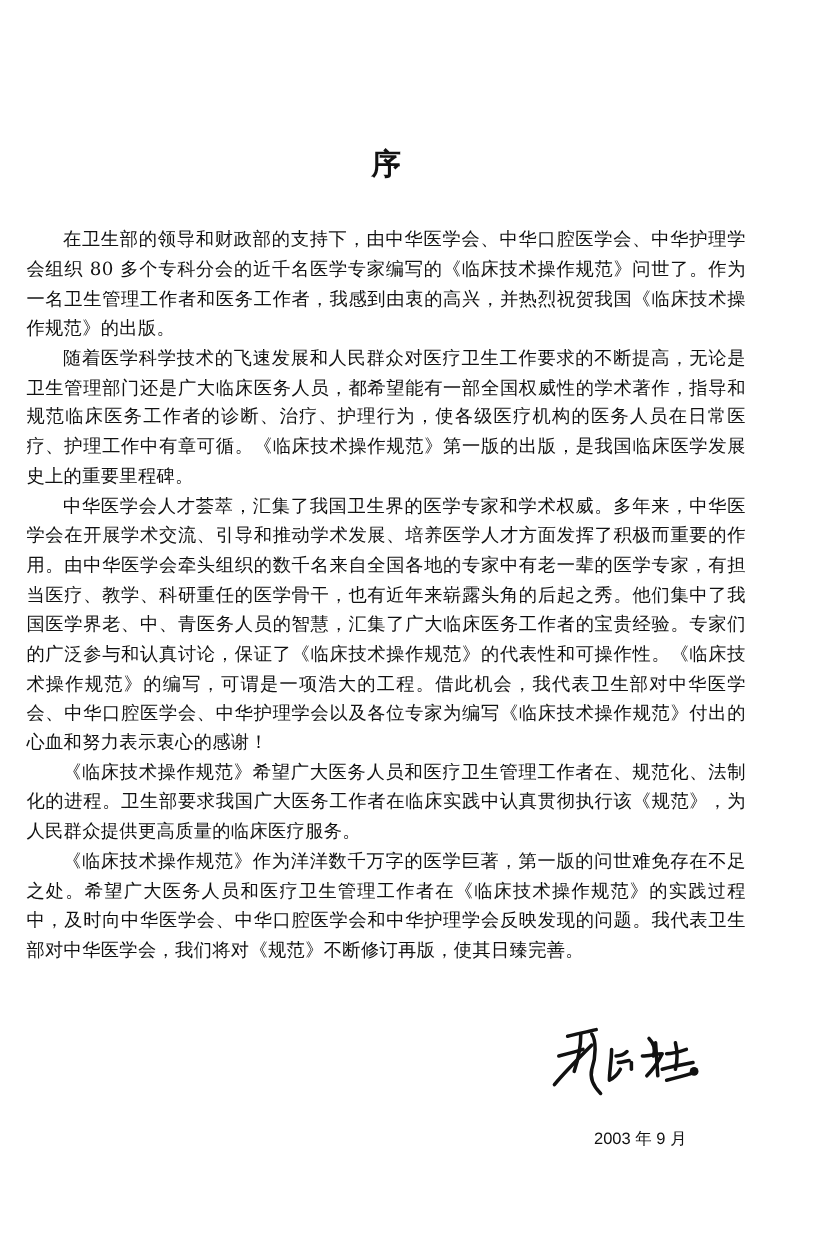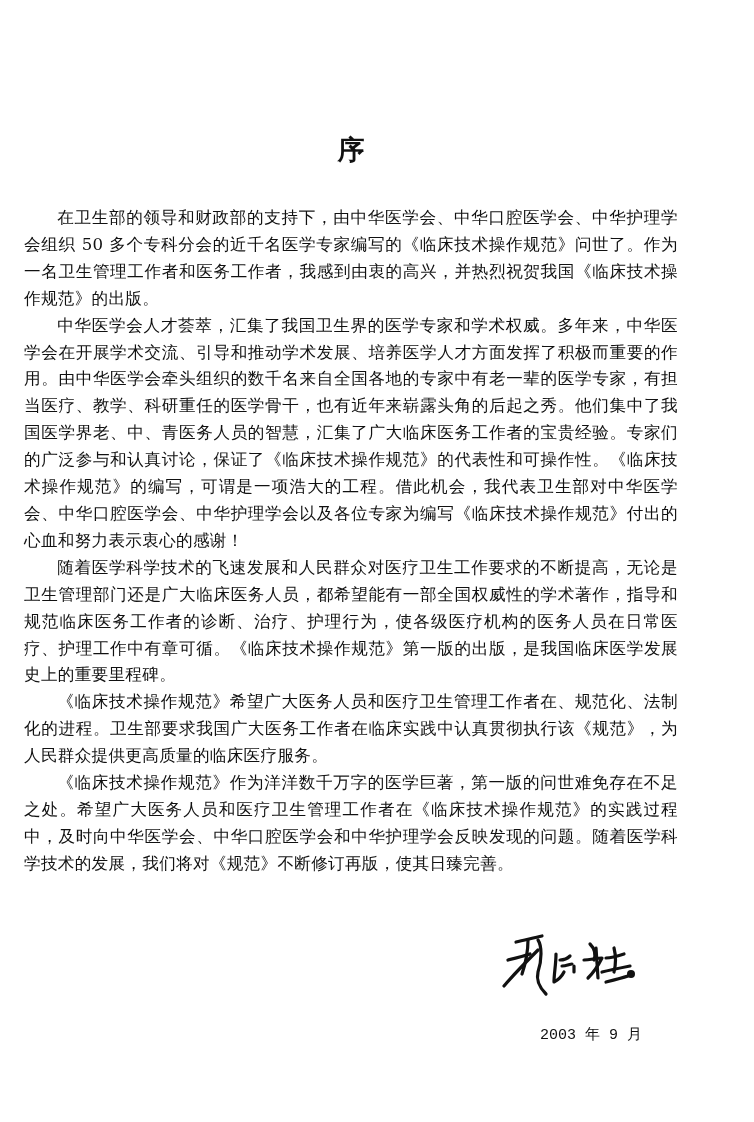--- a/index.html
+++ b/index.html
@@ -63,36 +63,36 @@
       width: 150px;
       height: 70px;
     }
     .date {
       position: absolute;
       left: 60px;
       top: 96px;
       font-size: 15px;
       line-height: 20px;
       white-space: nowrap;
-      font-family: Liberation Mono, monospace;
+      font-family: Liberation Sans, sans-serif;
     }
   </style>
 </head>
 <body>
 
 <div class="page">
 
   <div class="title">序</div>
 
   <div class="body-text">
-    <p class="para">在卫生部的领导和财政部的支持下，由中华医学会、中华口腔医学会、中华护理学会组织 50 多个专科分会的近千名医学专家编写的《临床技术操作规范》问世了。作为一名卫生管理工作者和医务工作者，我感到由衷的高兴，并热烈祝贺我国《临床技术操作规范》的出版。</p>
+    <p class="para">在卫生部的领导和财政部的支持下，由中华医学会、中华口腔医学会、中华护理学会组织 80 多个专科分会的近千名医学专家编写的《临床技术操作规范》问世了。作为一名卫生管理工作者和医务工作者，我感到由衷的高兴，并热烈祝贺我国《临床技术操作规范》的出版。</p>
+    <p class="para">随着医学科学技术的飞速发展和人民群众对医疗卫生工作要求的不断提高，无论是卫生管理部门还是广大临床医务人员，都希望能有一部全国权威性的学术著作，指导和规范临床医务工作者的诊断、治疗、护理行为，使各级医疗机构的医务人员在日常医疗、护理工作中有章可循。《临床技术操作规范》第一版的出版，是我国临床医学发展史上的重要里程碑。</p>
     <p class="para">中华医学会人才荟萃，汇集了我国卫生界的医学专家和学术权威。多年来，中华医学会在开展学术交流、引导和推动学术发展、培养医学人才方面发挥了积极而重要的作用。由中华医学会牵头组织的数千名来自全国各地的专家中有老一辈的医学专家，有担当医疗、教学、科研重任的医学骨干，也有近年来崭露头角的后起之秀。他们集中了我国医学界老、中、青医务人员的智慧，汇集了广大临床医务工作者的宝贵经验。专家们的广泛参与和认真讨论，保证了《临床技术操作规范》的代表性和可操作性。《临床技术操作规范》的编写，可谓是一项浩大的工程。借此机会，我代表卫生部对中华医学会、中华口腔医学会、中华护理学会以及各位专家为编写《临床技术操作规范》付出的心血和努力表示衷心的感谢！</p>
-    <p class="para">随着医学科学技术的飞速发展和人民群众对医疗卫生工作要求的不断提高，无论是卫生管理部门还是广大临床医务人员，都希望能有一部全国权威性的学术著作，指导和规范临床医务工作者的诊断、治疗、护理行为，使各级医疗机构的医务人员在日常医疗、护理工作中有章可循。《临床技术操作规范》第一版的出版，是我国临床医学发展史上的重要里程碑。</p>
     <p class="para">《临床技术操作规范》希望广大医务人员和医疗卫生管理工作者在、规范化、法制化的进程。卫生部要求我国广大医务工作者在临床实践中认真贯彻执行该《规范》，为人民群众提供更高质量的临床医疗服务。</p>
-    <p class="para">《临床技术操作规范》作为洋洋数千万字的医学巨著，第一版的问世难免存在不足之处。希望广大医务人员和医疗卫生管理工作者在《临床技术操作规范》的实践过程中，及时向中华医学会、中华口腔医学会和中华护理学会反映发现的问题。随着医学科学技术的发展，我们将对《规范》不断修订再版，使其日臻完善。</p>
+    <p class="para">《临床技术操作规范》作为洋洋数千万字的医学巨著，第一版的问世难免存在不足之处。希望广大医务人员和医疗卫生管理工作者在《临床技术操作规范》的实践过程中，及时向中华医学会、中华口腔医学会和中华护理学会反映发现的问题。我代表卫生部对中华医学会，我们将对《规范》不断修订再版，使其日臻完善。</p>
   </div>
 
   <div class="signature-block">
     <svg class="signature" viewBox="0 0 150 70" xmlns="http://www.w3.org/2000/svg">
       <g fill="none" stroke="#111" stroke-width="3.2" stroke-linecap="round" stroke-linejoin="round">
 
         <path d="M18 12 C26 10 36 8 44 6"></path>
         <path d="M30 10 C30 20 28 32 24 44"></path>
         <path d="M10 30 C18 28 26 26 32 24"></path>
         <path d="M6 56 C16 44 28 32 40 20"></path>

